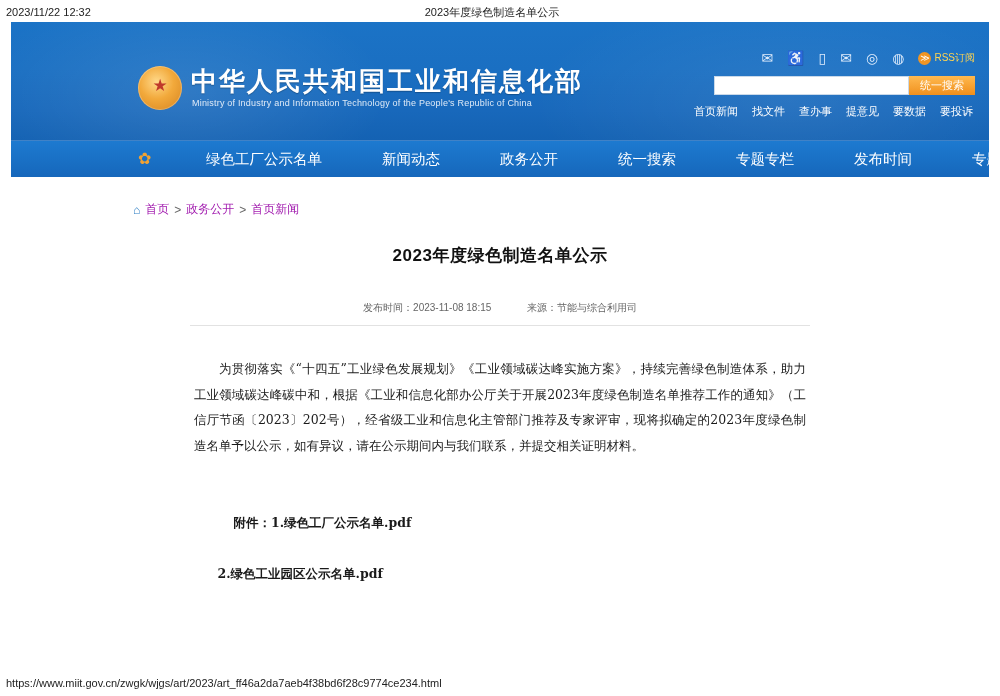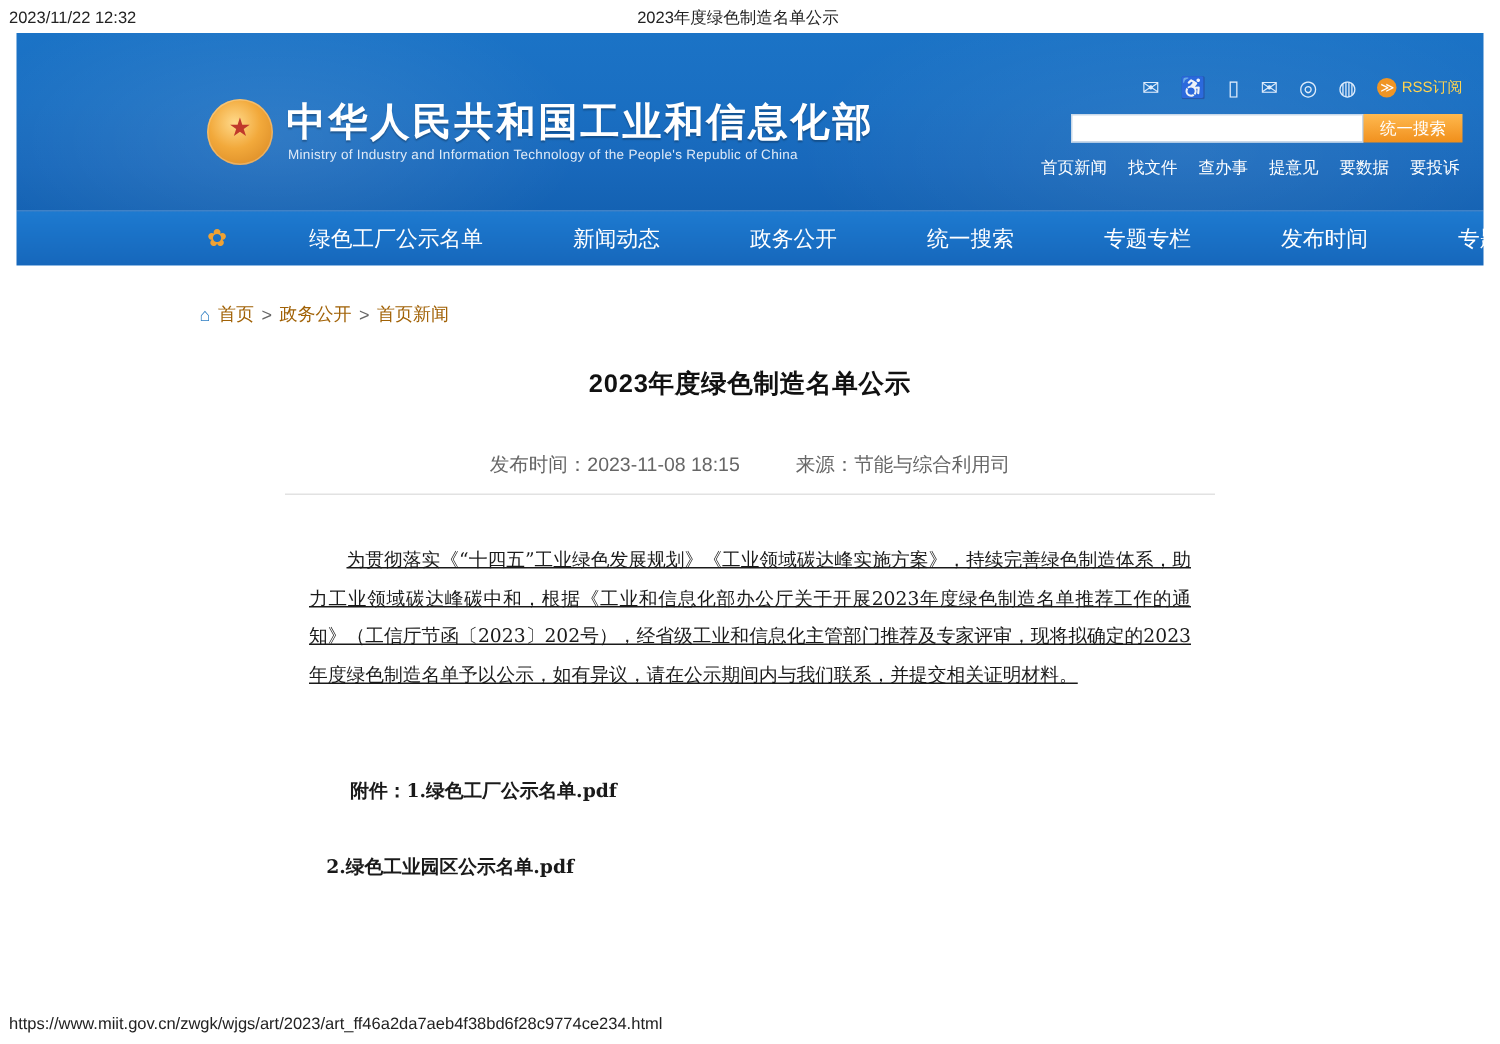--- a/index.html
+++ b/index.html
@@ -204,54 +204,54 @@
     margin: 24px 0 0 0;
     padding-left: 122px;
     font-size: 12px;
     color: #2c6cb0;
     display: flex;
     align-items: center;
     gap: 5px;
   }
   .crumb .hic { color: #2f7fc4; font-size: 12px; }
   .crumb .sep { color: #666; }
-  .crumb a { color: #a16207; text-decoration: none; }
+  .crumb a { color: #a21caf; text-decoration: none; }
 
   
   .article {
     margin: 0 auto;
     width: 620px;
     padding-top: 26px;
   }
   .art-title {
     text-align: center;
     font-size: 17px;
     font-weight: bold;
     color: #111;
     letter-spacing: 0.5px;
   }
   .art-meta {
     margin-top: 34px;
     padding-bottom: 10px;
     border-bottom: 1px solid #e2e2e2;
     text-align: center;
-    font-size: 13px;
+    font-size: 10px;
     color: #666;
   }
   .art-meta .gap { display: inline-block; width: 30px; }
 
   .art-body {
     margin-top: 30px;
     font-family: "DejaVu Serif", serif;
     font-size: 12.5px;
     line-height: 2.05;
     color: #1a1a1a;
     text-align: justify;
   }
-  .art-body p { margin: 16px; text-decoration: underline; }
+  .art-body p { margin: 4px; }
   .indent { text-indent: 2em; }
 
   .block { margin-top: 22px; }
   .block div { white-space: pre; }
 
   .attach { margin-top: 26px; }
   .attach .line { white-space: pre; font-weight: bold; }
   .attach .pad { padding-left: 2.2em; }
 
   

